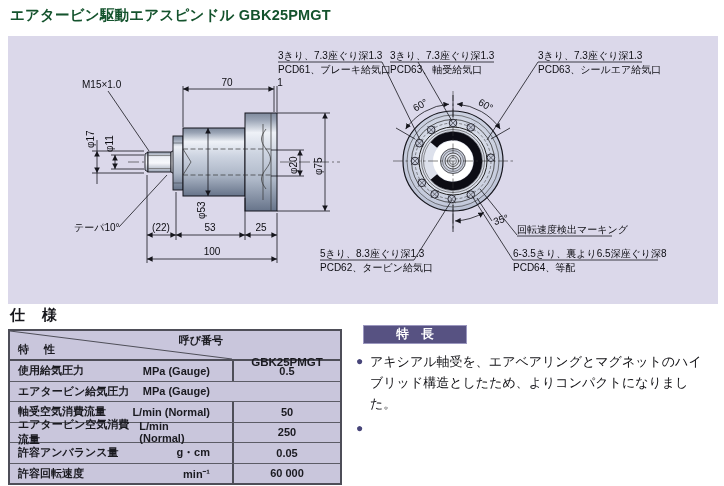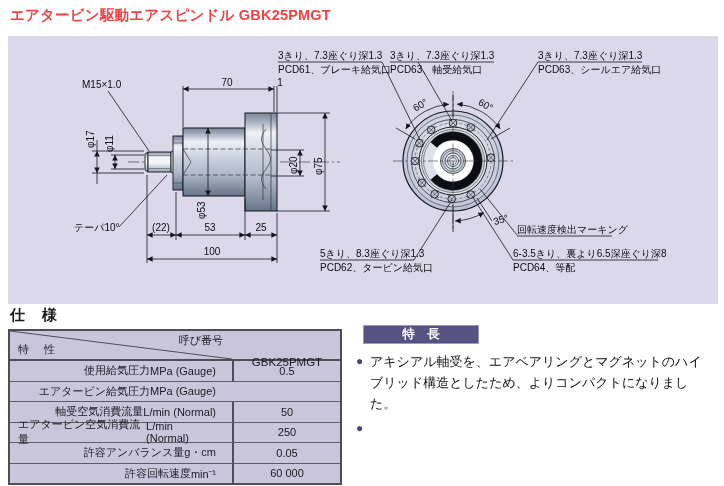--- a/index.html
+++ b/index.html
@@ -2,48 +2,48 @@
 <html><head>
 <meta charset="utf-8">
 <style>
   html,body{margin:0;padding:0;}
   body{
     width:724px;height:486px;position:relative;background:#ffffff;
     font-family:"Liberation Sans", sans-serif;color:#111116;overflow:hidden;
   }
   .title{
     position:absolute;left:10px;top:6px;font-size:14.5px;font-weight:bold;
-    color:#ef4444;letter-spacing:0.2px;margin:0;
+    color:#14532d;letter-spacing:0.2px;margin:0;
   }
   .panel{
     position:absolute;left:8px;top:36px;width:710px;height:268px;background:#dbd8ea;
   }
   .panel svg{display:block;}
   text.dim{font-size:10px;fill:#0d0d12;}
   text.lbl{font-size:10px;fill:#0d0d12;}
   .spec-heading{
     position:absolute;left:10px;top:306px;font-size:15px;font-weight:bold;color:#17171c;
     letter-spacing:1px;
   }
   .spec-table{
     position:absolute;left:8px;top:329px;width:334px;background:#c9c6dc;
-    border:2px solid #4e4e58;box-sizing:border-box;font-size:11px;color:#1a1a20;
+    border:2px solid #4e4e58;box-sizing:border-box;font-size:11px;color:#1a1a20;font-weight:bold;
   }
   .sp-h{display:flex;height:28px;border-bottom:2px solid #4e4e58;position:relative;}
   .sp-hl{width:222px;position:relative;}
   .sp-hl svg{position:absolute;left:0;top:0;}
   .corner-top{position:absolute;right:9px;top:2px;}
   .corner-bottom{position:absolute;left:8px;bottom:2px;letter-spacing:2px;text-align:center;}
   .sp-hr{flex:1;border-left:2px solid #4e4e58;display:flex;align-items:center;justify-content:center;font-size:11.5px;margin-top:31px;}
   .sp-row{display:flex;height:19.5px;border-bottom:1px solid #5c5c66;}
   .sp-row:last-child{border-bottom:none;}
-  .sp-l{width:222px;display:flex;align-items:center;justify-content:flex-end;padding:0 16px 0 8px;box-sizing:border-box;}
+  .sp-l{width:222px;display:flex;align-items:center;justify-content:space-between;padding:0 22px 0 8px;box-sizing:border-box;}
   .sp-v{flex:1;border-left:2px solid #4e4e58;display:flex;align-items:center;justify-content:center;}
   .feat-badge{
-    position:absolute;left:363px;top:325px;width:116px;height:19px;background:#575282;
+    position:absolute;left:363px;top:325px;width:104px;height:19px;background:#575282;
     border:1px solid #9b97bf;color:#ffffff;font-size:12.5px;font-weight:bold;
     display:flex;align-items:center;justify-content:center;box-sizing:border-box;
   }
   .feat-body{position:absolute;left:356px;top:351px;width:346px;}
   .feat-body p{
     margin:0 0 4px 0;font-size:13px;line-height:21px;color:#101014;
     position:relative;padding-left:14px;
   }
   .feat-body .bullet{position:absolute;left:0;top:0;color:#474579;font-size:12px;}
 </style>

